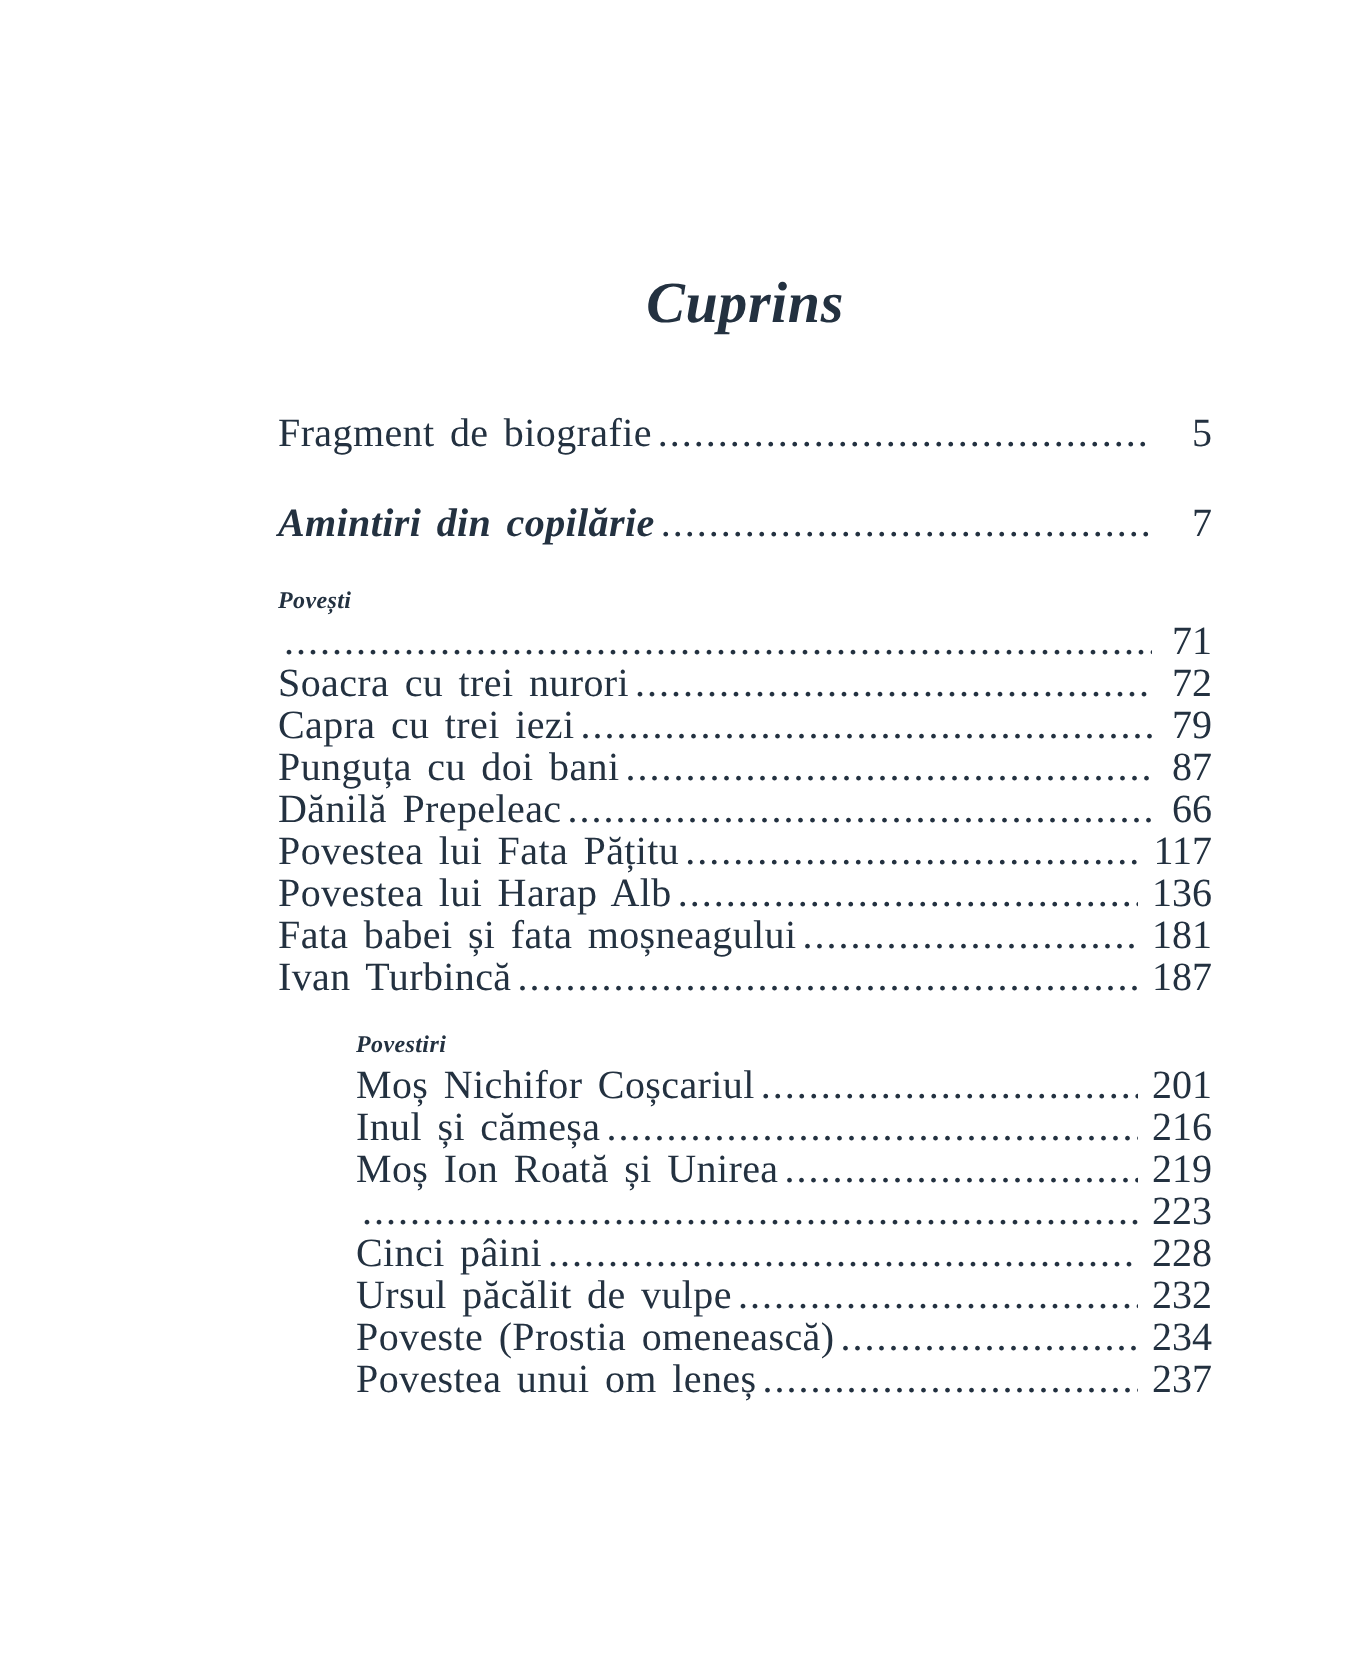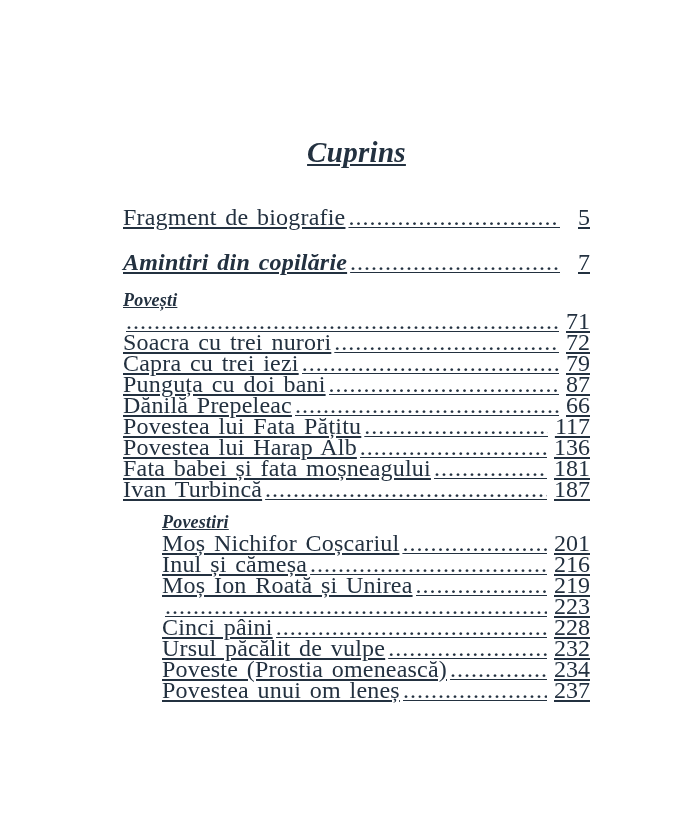--- a/index.html
+++ b/index.html
@@ -12,39 +12,38 @@
     overflow: hidden;
   }
   .page {
     position: relative;
     width: 682px;
     height: 835px;
     background: #ffffff;
   }
   .content {
     position: absolute;
-    left: 123px;
+    left: 139px;
     top: 0;
     width: 467px;
-    text-decoration: underline;
   }
   .title {
     margin-top: 136px;
     margin-bottom: 38px;
     text-align: center;
     font-style: italic;
     font-weight: bold;
     font-size: 29px;
     letter-spacing: 0.3px;
   }
   .toc-row {
     display: flex;
     align-items: baseline;
     line-height: 21px;
-    font-size: 24px;
+    font-size: 20px;
     white-space: nowrap;
   }
   .toc-label {
     flex: 0 0 auto;
     word-spacing: 2.5px;
     letter-spacing: 0.2px;
   }
   .leader {
     flex: 1 1 auto;
     overflow: hidden;
@@ -59,21 +58,21 @@
   .toc-page {
     flex: 0 0 auto;
     min-width: 30px;
     text-align: right;
     padding-left: 7px;
   }
   .bold-italic .toc-label { font-weight: bold; font-style: italic; }
   .section-heading {
     font-weight: bold;
     font-style: italic;
-    font-size: 18px;
+    font-size: 12px;
     line-height: 21px;
     letter-spacing: 0.2px;
   }
   #standalone-entries .toc-row + .toc-row { margin-top: 24px; justify-content: center; }
   #standalone-entries { margin-bottom: 17px; }
   .toc-section + .toc-section { margin-top: 12px; margin-left: 39px; }
 </style>
 </head>
 <body>
 

